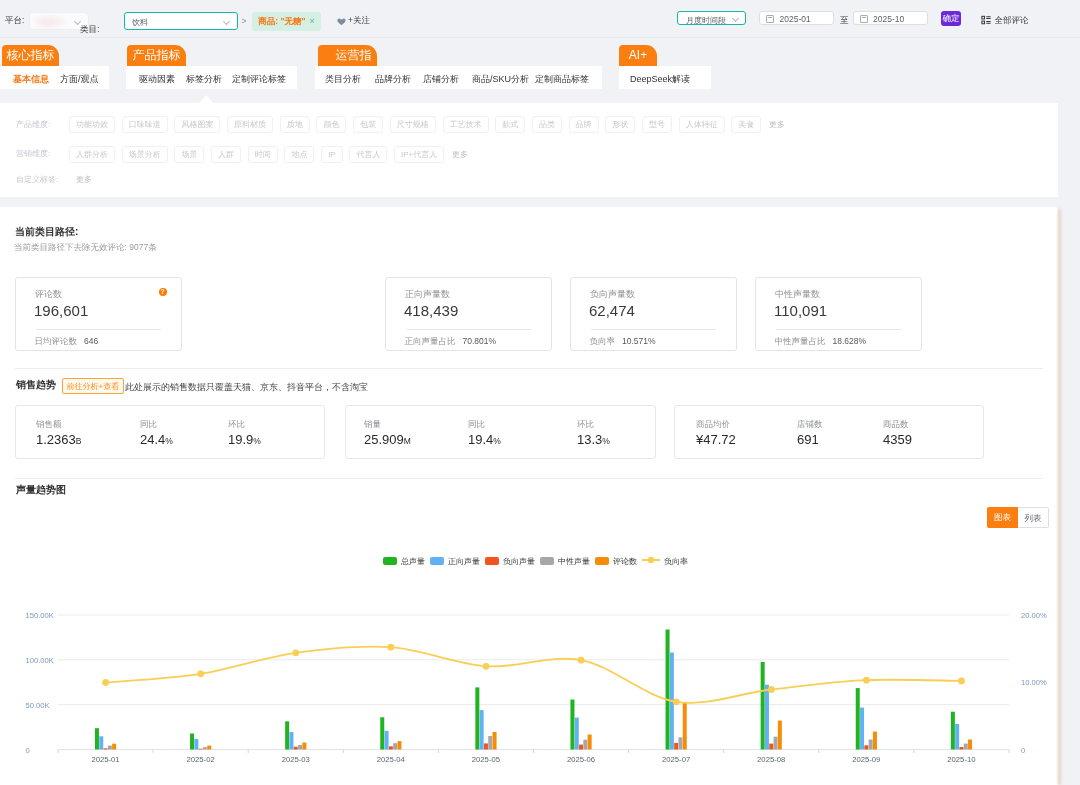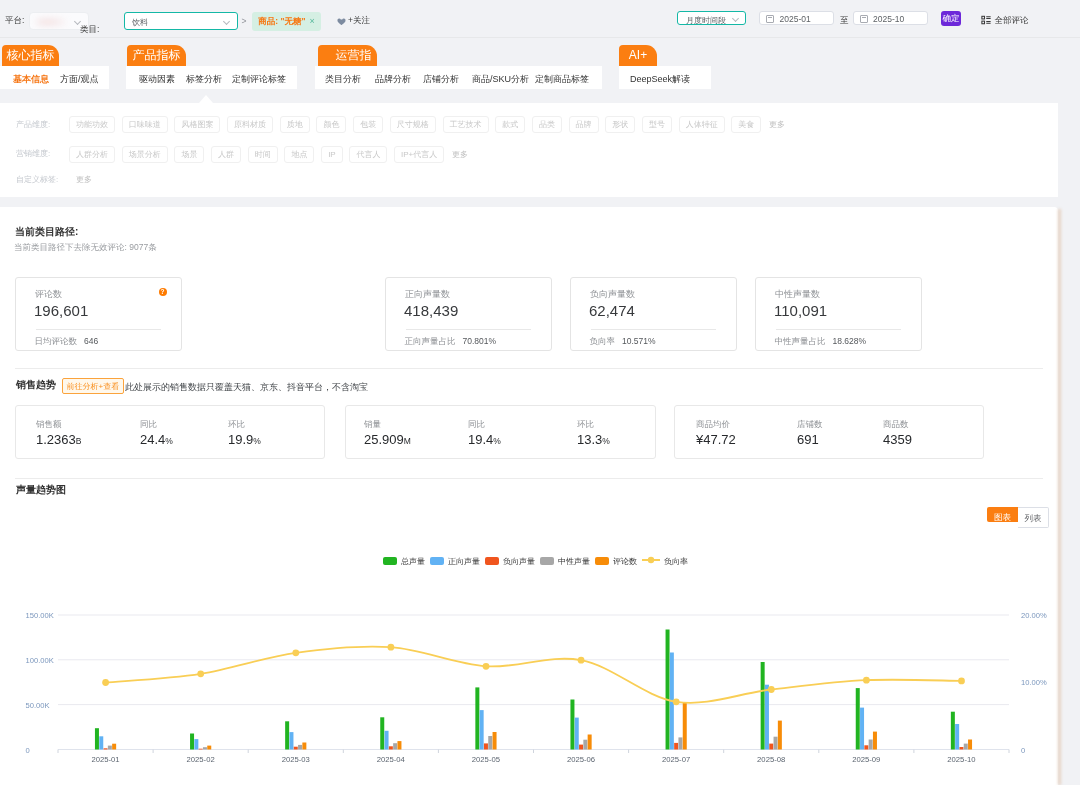--- a/index.html
+++ b/index.html
@@ -46,21 +46,21 @@
 .kcard .dv { position:absolute; left:20px; right:20px; top:51px; border-top:1px solid #e8e8e8; }
 .kcard .b { position:absolute; left:18.5px; top:58px; font-size:8.5px; color:#8d9094; }
 .kcard .b b { font-weight:normal; color:#55585c; margin-left:7px; }
 .scard { position:absolute; top:198px; height:54px; border:1px solid #e8e8e8; border-radius:3px; }
 .scol { position:absolute; top:13px; }
 .scol .l { font-size:8.5px; color:#8d9094; }
 .scol .v { margin-top:1px; font-size:13px; color:#27292c; }
 .scol .v small { font-size:8.5px; color:#27292c; }
 .hdv { position:absolute; left:15px; width:1028px; border-top:1px solid #ececec; }
 #toggle { position:absolute; left:987px; top:300px; width:62px; height:21px; font-size:8.5px; }
-#tgA { position:absolute; left:0; top:0; width:31px; height:15px; background:#fb7e11; color:#fff; text-align:center; line-height:21px; border-radius:2px 0 0 2px; }
+#tgA { position:absolute; left:0; top:0; width:31px; height:21px; background:#fb7e11; color:#fff; text-align:center; line-height:21px; border-radius:2px 0 0 2px; }
 #tgB { position:absolute; left:31px; top:0; width:31px; height:21px; background:#fff; color:#606266; text-align:center; line-height:21px; border:1px solid #dcdfe6; border-left:none; border-radius:0 2px 2px 0; }
 #legend { position:absolute; left:383px; top:348px; height:10px; font-size:8px; color:#333; white-space:nowrap; }
 .lg { display:inline-block; margin-right:5px; }
 .sw { display:inline-block; width:14px; height:8px; border-radius:2px; vertical-align:-1px; margin-right:4px; }
 .chart { position:absolute; left:0; top:393px; }
 </style>
 </head>
 <body>
 <div id="page">
 

